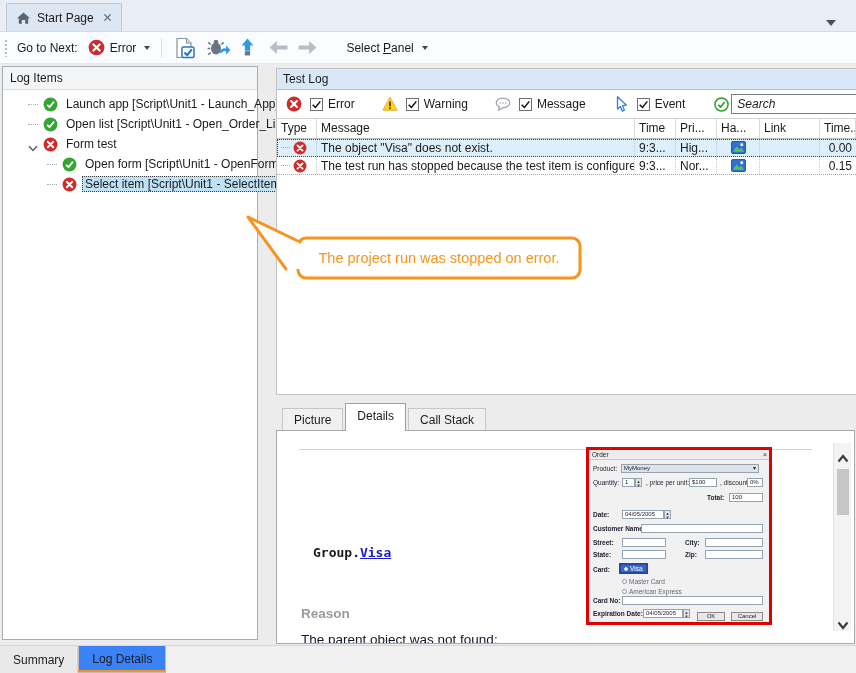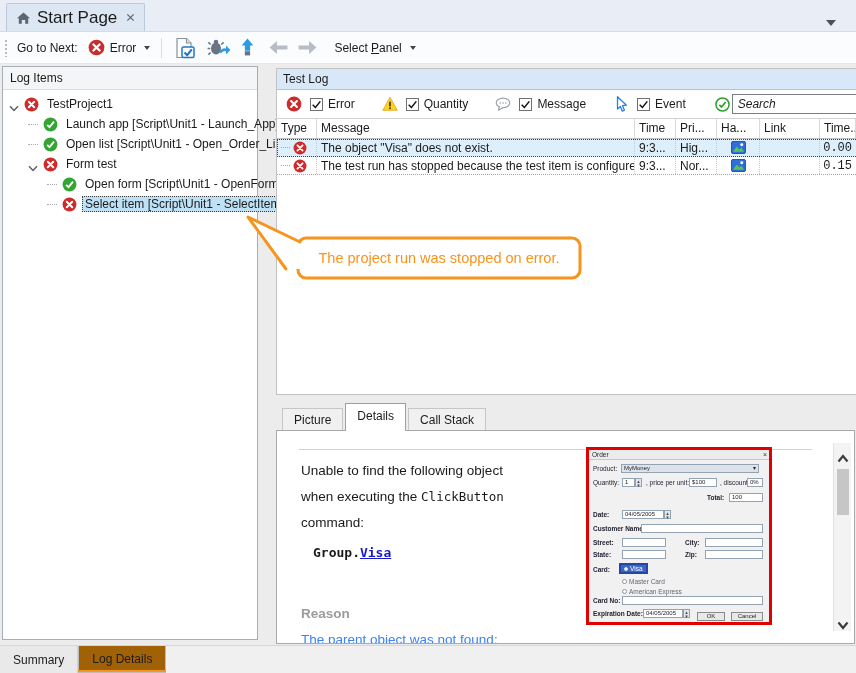--- a/index.html
+++ b/index.html
@@ -8,21 +8,21 @@
     width:856px; height:673px; position:relative; overflow:hidden;
     font-family:"Liberation Sans", sans-serif; background:#ececec; color:#1b1b1b;
   }
   .ic { display:inline-flex; width:16px; height:16px; flex:0 0 auto; }
   .ic svg { width:100%; height:100%; display:block; }
 
   
   #tabbar { position:absolute; left:0; top:0; width:856px; height:32px;
     background:#e9eef6; border-bottom:1px solid #d2dbe8; display:flex; align-items:flex-end; }
   .ttab { height:28px; display:flex; align-items:center; gap:6px; padding:0 9px;
-    font-size:17px; border:1px solid #bdc9da; border-bottom:none; border-radius:2px 2px 0 0;
+    font-size:12px; border:1px solid #bdc9da; border-bottom:none; border-radius:2px 2px 0 0;
     margin-left:6px; background:#dde7f3; white-space:nowrap; }
   .ttab.active { background:#ffffff; }
   .tclose { width:9px; height:9px; display:inline-flex; margin-left:3px; }
   #tab-overflow { position:absolute; right:20px; top:13px; width:10px; height:7px; }
 
   
   #toolbar { position:absolute; left:0; top:32px; width:856px; height:32px;
     background:#fbfcfd; border-bottom:1px solid #e4e7ec; display:flex; align-items:center; font-size:12px; }
   .grip { width:4px; height:18px; margin:0 7px 0 4px;
     background-image:radial-gradient(#b4bcc8 1px, transparent 1.1px); background-size:4px 4px; }
@@ -64,21 +64,21 @@
     font:italic 12px "Liberation Sans", sans-serif; padding:0 22px 0 5px; outline:none; color:#222; }
   #search-input::placeholder { color:#1c1c1c; font-style:italic; opacity:1; }
 
   #grid-head { display:flex; height:20px; border-bottom:1px solid #bdbdbd; font-size:12px; }
   .gh { height:19px; line-height:19px; padding-left:4px; border-right:1px solid #dadada;
     overflow:hidden; white-space:nowrap; }
   .gr { display:flex; height:18px; border-bottom:1px dotted #a5a5a5; font-size:12px; }
   .gr.selected { background:#dceffb; outline:1px dotted #3f3f3f; outline-offset:-1px; }
   .gc { height:17px; padding-left:4px; border-right:1px dotted #c9c9c9;
     overflow:hidden; white-space:nowrap; display:flex; align-items:center; }
-  .gc.c-right { justify-content:flex-end; padding-right:4px;font-family:Liberation Mono, monospace; }
+  .gc.c-right { justify-content:flex-end; padding-right:4px; }
   .gc.c-center { justify-content:center; padding-left:0; }
   .rstub { width:9px; border-top:1px dotted #a9a9a9; margin:0 3px 0 2px; }
 
   
   #callout { position:absolute; left:240px; top:212px; width:352px; height:74px; z-index:40; pointer-events:none; }
   #callout text { font-family:"Liberation Sans", sans-serif; font-size:14.5px; fill:#F7941D; }
 
   
   #dtabs { position:absolute; left:276px; top:402px; width:579px; height:29px;
     display:flex; align-items:flex-end; }
@@ -90,21 +90,21 @@
   #details { position:absolute; left:276px; top:430px; width:579px; height:214px;
     background:#fff; border:1px solid #a9a9a9; overflow:hidden; }
   .dhr { position:absolute; left:22px; right:42px; top:18px; border-top:1px solid #d2d2d2; }
   #msgblock { position:absolute; left:24px; top:27px; font-size:13.5px; color:#1a1a1a; line-height:26px; }
   .mono { font-family:"DejaVu Sans Mono", monospace; font-size:12.5px; }
   #codeblock { position:absolute; left:36px; top:108px; line-height:27px;
     font-family:"DejaVu Sans Mono", monospace; font-size:13px; font-weight:bold; color:#1a1a1a; }
   .link-red  { color:#c41414; text-decoration:underline; cursor:pointer; }
   .link-blue { color:#1a1acc; text-decoration:underline; cursor:pointer; }
   #reason-h { position:absolute; left:24px; top:175px; font-size:13.5px; font-weight:bold; color:#9b9b9b; }
-  #reason-t { position:absolute; left:24px; top:201px; font-size:13.5px; color:#3b82f6; }
+  #reason-t { position:absolute; left:24px; top:201px; font-size:13.5px; color:#0f172a; }
 
   
   #order-shot { position:absolute; left:586px; top:447px; width:186px; height:178px; z-index:5;
     border:3px solid #e00000; background:#f1f1f1; font-size:6.5px; color:#223; overflow:hidden; }
   .os-abs { position:absolute; white-space:nowrap; }
   .os-field { position:absolute; background:#fff; border:1px solid #93a3b1; height:9px;
     font-size:6px; line-height:7px; padding-left:2px; overflow:hidden; }
   .os-title { position:absolute; left:0; top:0; right:0; height:10px; background:#ececec;
     border-bottom:1px solid #c8c8c8; font-size:6.5px; line-height:10px; padding:0 3px; }
   .os-x { position:absolute; right:2px; top:0; font-size:7px; line-height:10px; color:#333; }
@@ -123,21 +123,21 @@
   #dscroll { position:absolute; left:833px; top:443px; width:18px; height:188px;
     background:#f3f3f3; border-left:1px solid #e2e2e2; z-index:6; }
   #dscroll .sarrow { position:absolute; left:3px; width:12px; height:9px; }
   #dthumb { position:absolute; left:3px; top:26px; width:12px; height:46px; background:#c6c6c6; }
 
   
   #bottombar { position:absolute; left:0; top:645px; width:856px; height:28px;
     background:#f0f0f0; border-top:1px solid #d7d7d7; display:flex; align-items:stretch; }
   .btab { padding:0 13px; font-size:12px; display:flex; align-items:center;
     background:#e9e9e9; border-right:1px solid #d2d2d2; }
-  .btab.active { background:#a16207; border:1px solid #bdbdbd; border-top:none; position:relative; }
+  .btab.active { background:#3b82f6; border:1px solid #bdbdbd; border-top:none; position:relative; }
   .btab.active::after { content:""; position:absolute; left:-1px; right:-1px; bottom:0;
     height:2px; background:#F7941D; }
 </style>
 </head>
 <body>
 
 <div id="tabbar">
   <div class="ttab">
     <span class="ic" style="width:15px;height:14px">
       <svg viewBox="0 0 16 14">
@@ -207,41 +207,29 @@
         </svg>
     </span>
   </span>
   <span class="tbtn">
     <span class="ic" style="width:21px;height:15px">
       <svg viewBox="0 0 20 14">
           <path d="M11.5 0.8 L18.5 7 L11.5 13.2 V9 H1.5 V5 H11.5 Z" fill="#b7bdc6"></path>
         </svg>
     </span>
   </span>
-  <span class="tbtn" style="margin-left:8px">
+  <span class="tbtn" style="margin-left:20px">
     <span><span>Select </span><span class="accel">P</span><span>anel</span></span>
     <span class="caret"></span>
   </span>
 </div>
 
 <div id="logitems">
   <div id="logitems-header">Log Items</div>
   <div id="log-tree">
-      <div class="tree-row" style="padding-left:6px">
-        <span class="chev"><svg viewBox="0 0 10 7">
-            <path d="M1 1.2 L5 5.4 L9 1.2" fill="none" stroke="#57606c" stroke-width="1.5"></path>
-          </svg></span>
-        <span class="ic" style="width:15px;height:15px">
-          <svg viewBox="0 0 16 16">
-            <circle cx="8" cy="8" r="7.4" fill="#cf2b2b"></circle>
-            <path d="M5.1 5.1 L10.9 10.9 M10.9 5.1 L5.1 10.9" stroke="#fff" stroke-width="2.1" stroke-linecap="round"></path>
-          </svg>
-        </span>
-        <span class="tree-label">TestProject1</span>
-      </div>
       <div class="tree-row" style="padding-left:25px">
         <span class="stub"></span>
         <span class="ic" style="width:15px;height:15px">
           <svg viewBox="0 0 16 16">
             <circle cx="8" cy="8" r="7.4" fill="#33a532"></circle>
             <path d="M4.4 8.4 L6.9 10.9 L11.7 4.9" stroke="#fff" stroke-width="2" fill="none"></path>
           </svg>
         </span>
         <span class="tree-label">Launch app [Script\Unit1 - Launch_App]</span>
       </div>
@@ -327,21 +315,21 @@
               <path d="M8 1.2 L15.2 14.3 H0.8 Z" fill="#ffd21e" stroke="#dca616" stroke-width="0.8"></path>
               <rect x="7.2" y="5.6" width="1.6" height="4.8" fill="#3a2d00"></rect>
               <rect x="7.2" y="11.4" width="1.6" height="1.7" fill="#3a2d00"></rect>
             </svg>
           </span>
           <span class="cb">
             <svg viewBox="0 0 13 13" width="11" height="11">
               <path d="M2 6.8 L5.2 10 L11 2.8" fill="none" stroke="#111" stroke-width="1.8"></path>
             </svg>
           </span>
-          <span class="flabel">Quantity</span>
+          <span class="flabel">Warning</span>
         </span>
         <span class="fgroup">
           <span class="ic" style="width:16px;height:16px">
             <svg viewBox="0 0 18 16">
               <ellipse cx="9" cy="6.8" rx="7.6" ry="5.4" fill="#fff" stroke="#9aa0a6" stroke-width="1.3"></ellipse>
               <path d="M5 10.6 L3.8 15 L9.2 12" fill="#fff" stroke="#9aa0a6" stroke-width="1.3" stroke-linejoin="round"></path>
               <circle cx="5.8" cy="6.8" r="0.9" fill="#9aa0a6"></circle>
               <circle cx="9" cy="6.8" r="0.9" fill="#9aa0a6"></circle>
               <circle cx="12.2" cy="6.8" r="0.9" fill="#9aa0a6"></circle>
             </svg>
@@ -469,25 +457,20 @@
 </svg>
 
 <div id="dtabs">
     <div class="dtab">Picture</div>
     <div class="dtab active">Details</div>
     <div class="dtab">Call Stack</div>
   </div>
 
 <div id="details">
   <div class="dhr"></div>
-  <div id="msgblock">
-    <div><span>Unable to find the following object</span></div>
-    <div><span>when executing the </span><span class="mono">ClickButton</span></div>
-    <div><span>command:</span></div>
-  </div>
   <div id="codeblock">
     <div><span>Group.</span><span class="link-blue">Visa</span></div>
   </div>
   <div id="reason-h">Reason</div>
   <div id="reason-t">The parent object was not found:</div>
 </div>
 
 <div id="order-shot">
   <div class="os-title">
     <span>Order</span>

